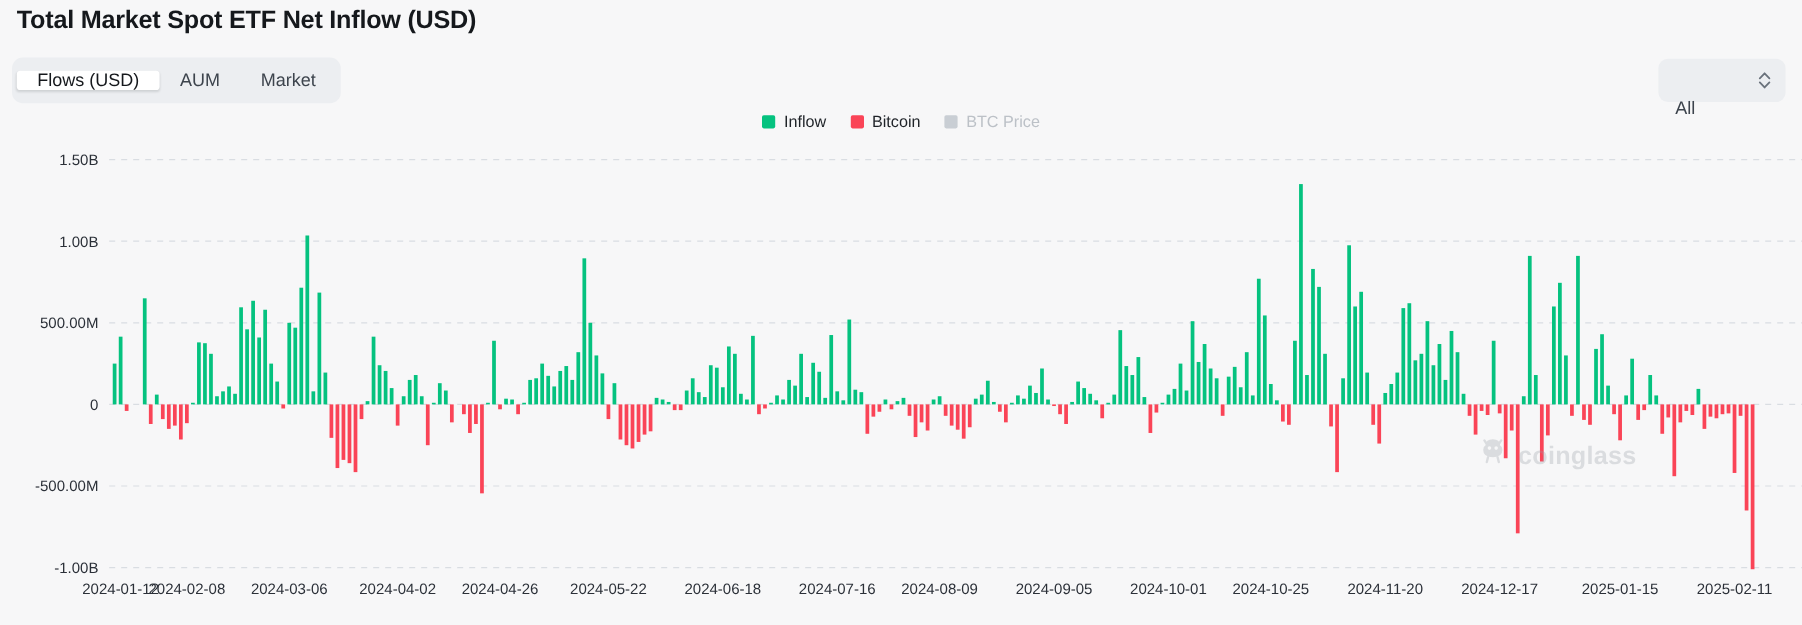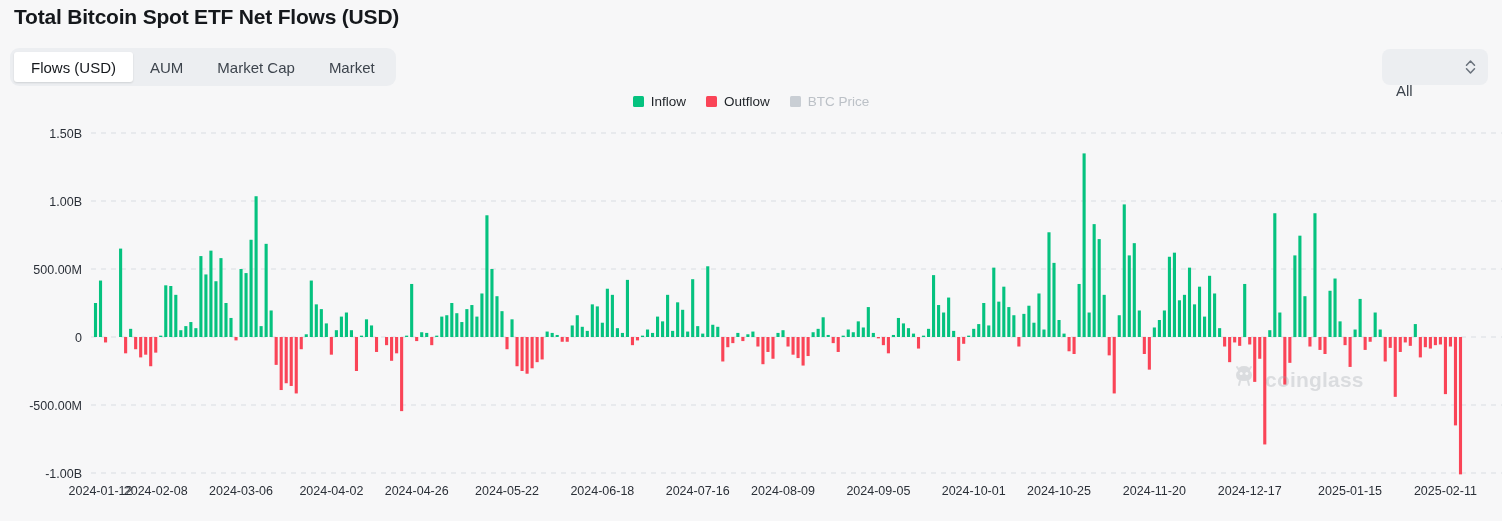--- a/index.html
+++ b/index.html
@@ -35,21 +35,21 @@
     top: 48px;
     height: 38px;
     display: flex;
     align-items: center;
     background: #eceef1;
     border-radius: 9px;
     padding: 0 4px;
     box-sizing: border-box;
   }
   .tab {
-    height: 30px;
+    height: 16px;
     display: flex;
     align-items: center;
     padding: 0 17px;
     font-size: 15px;
     color: #3d444d;
     border-radius: 3px;
     white-space: nowrap;
     cursor: pointer;
   }
   .tab.active {
@@ -162,31 +162,28 @@
   .watermark-text {
     font-size: 21px;
     font-weight: bold;
     color: #9aa0a6;
     letter-spacing: 0.2px;
   }
 </style>
 </head>
 <body>
 
-<div class="page-title">Total Bitcoin Spot ETF Net Flows (USD)</div>
+<div class="page-title">Total Market Spot ETF Net Inflow (USD)</div>
 
 <div class="tabbar">
   <div class="tab active">
       <span>Flows (USD)</span>
     </div>
   <div class="tab">
       <span>AUM</span>
-    </div>
-  <div class="tab">
-      <span>Market Cap</span>
     </div>
   <div class="tab">
       <span>Market</span>
     </div>
 </div>
 
 <div class="range-select">
   <span class="value">All</span>
   <span class="stepper-icon">
     <svg width="11" height="16" viewBox="0 0 11 16" aria-hidden="true">
@@ -196,21 +193,21 @@
   </span>
 </div>
 
 <div class="legend">
   <div class="legend-item">
     <span class="legend-swatch" style="background:#05c27f"></span>
     <span>Inflow</span>
   </div>
   <div class="legend-item">
     <span class="legend-swatch" style="background:#fa4457"></span>
-    <span>Outflow</span>
+    <span>Bitcoin</span>
   </div>
   <div class="legend-item disabled">
     <span class="legend-swatch" style="background:#c9ced4"></span>
     <span>BTC Price</span>
   </div>
 </div>
 
 <div class="chart-area">
   <svg class="chart-svg" id="chart-svg" width="1502" height="521">
     <g id="gridlines">

